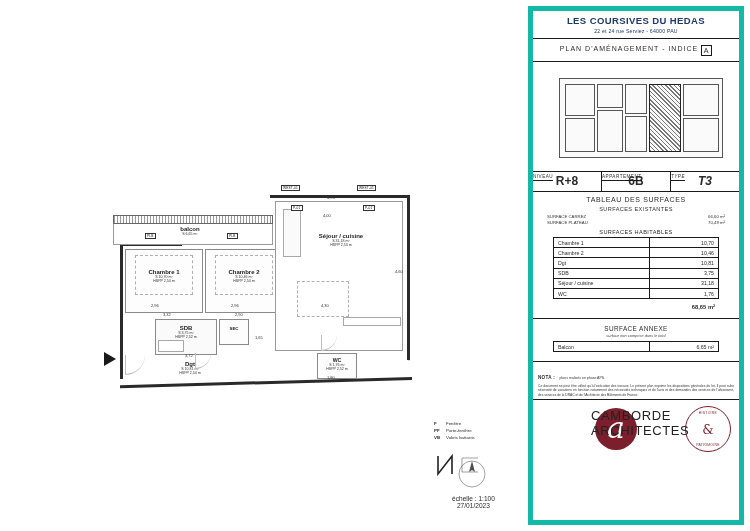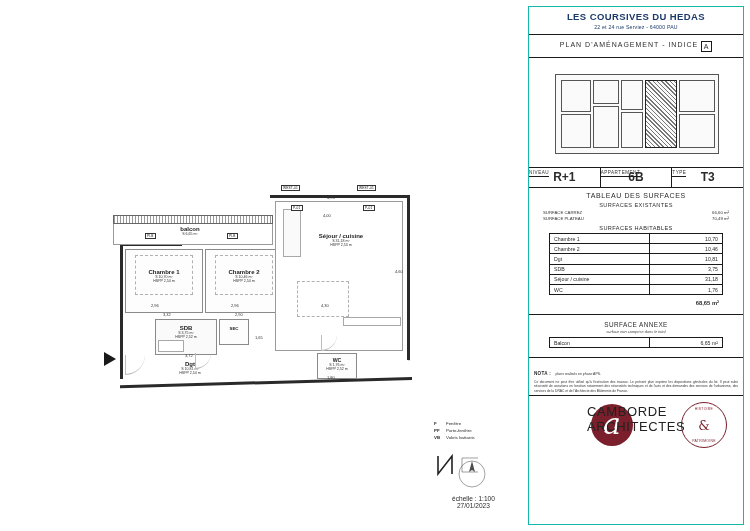--- a/index.html
+++ b/index.html
@@ -10,21 +10,21 @@
     font-family:"Liberation Sans", sans-serif;
     color:#2b2b2b;
     position:relative;
     overflow:hidden;
   }
   .sheet { position:absolute; inset:0; }
 
   
   .titleblock {
     position:absolute; left:528px; top:6px; width:216px; height:519px;
-    border:1px solid #14b8a6;
+    border:5px solid #14b8a6;
     background:#fff;
   }
   .tb-sec { border-bottom:1px solid #1a1a1a; padding:4px 6px; }
   .tb-title { text-align:center; }
   .tb-title .t1 {
     font-size:9.5px; letter-spacing:.4px; font-weight:bold; color:#1b3a6b;
   }
   .tb-title .t2 { font-size:5.2px; color:#1b3a6b; letter-spacing:.2px; margin-top:2px;}
   .tb-plan { text-align:center; font-size:7px; letter-spacing:1px; padding:6px 0 5px; }
   .tb-plan .indice {
@@ -39,21 +39,21 @@
   .kp-frame div { position:absolute; border:0.6px solid #555; background:#fafafa;}
   .kp-hatch {
     position:absolute; border:0.8px solid #222 !important;
     background:
       repeating-linear-gradient(45deg,#777 0 1px,transparent 1px 3px) !important;
   }
 
   
   .row3 { display:flex; }
   .row3 > div { flex:1; border-right:1px solid #1a1a1a; text-align:center; }
-  .row3 > div:last-child { border-right:none; }
+  .row3 > div:last-child { border-right:none;font-style:italic; }
   .row3 .lbl { font-size:4.6px; letter-spacing:.5px; color:#333; padding:2px 0 1px; border-bottom:1px solid #1a1a1a;}
   .row3 .val { font-size:12px; font-weight:bold; padding:2px 0 3px; }
 
   .tab-title { text-align:center; font-size:7px; letter-spacing:.6px; padding:4px 0 2px; }
   .tab-sub { text-align:center; font-size:5.6px; letter-spacing:.4px; padding:1px 0 2px; color:#333;}
   .tab-line { display:flex; justify-content:space-between; font-size:4.3px; color:#333; padding:0 14px 1px; }
   .surfhab { text-align:center; font-size:5.6px; letter-spacing:.4px; padding:3px 0 2px;}
   table.surf { width:calc(100% - 40px); margin:0 auto 4px; border-collapse:collapse; }
   table.surf td { border:0.7px solid #1a1a1a; font-size:5.2px; padding:1.6px 4px; }
   table.surf td.v { text-align:right; width:42%; }
@@ -262,21 +262,21 @@
         <div class="kp-hatch" style="left:90px;top:12px;width:32px;height:68px;"></div>
         <div style="left:124px;top:12px;width:36px;height:32px;"></div>
         <div style="left:124px;top:46px;width:36px;height:34px;"></div>
       </div>
     </div>
 
     <div class="tb-sec" style="padding:0;">
       <div class="row3">
         <div>
             <div class="lbl">NIVEAU</div>
-            <div class="val">R+1</div>
+            <div class="val">R+8</div>
           </div>
         <div>
             <div class="lbl">APPARTEMENT</div>
             <div class="val">6B</div>
           </div>
         <div>
             <div class="lbl">TYPE</div>
             <div class="val">T3</div>
           </div>
       </div>

